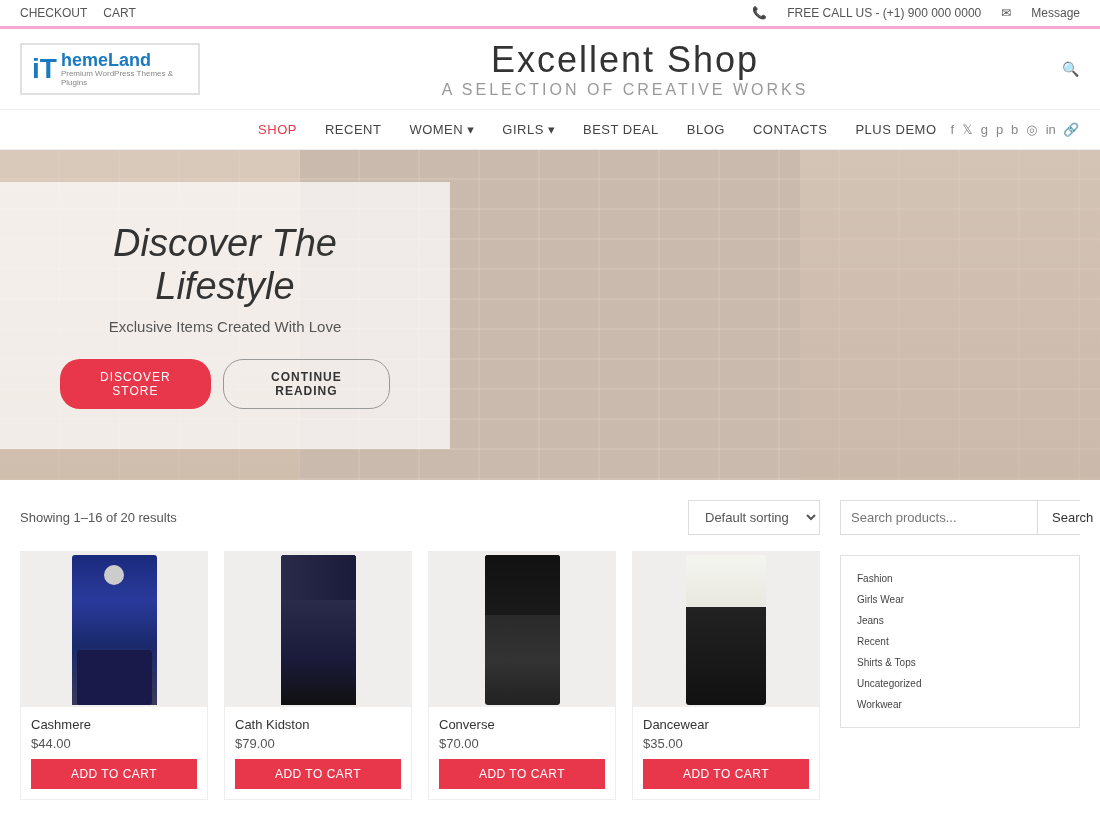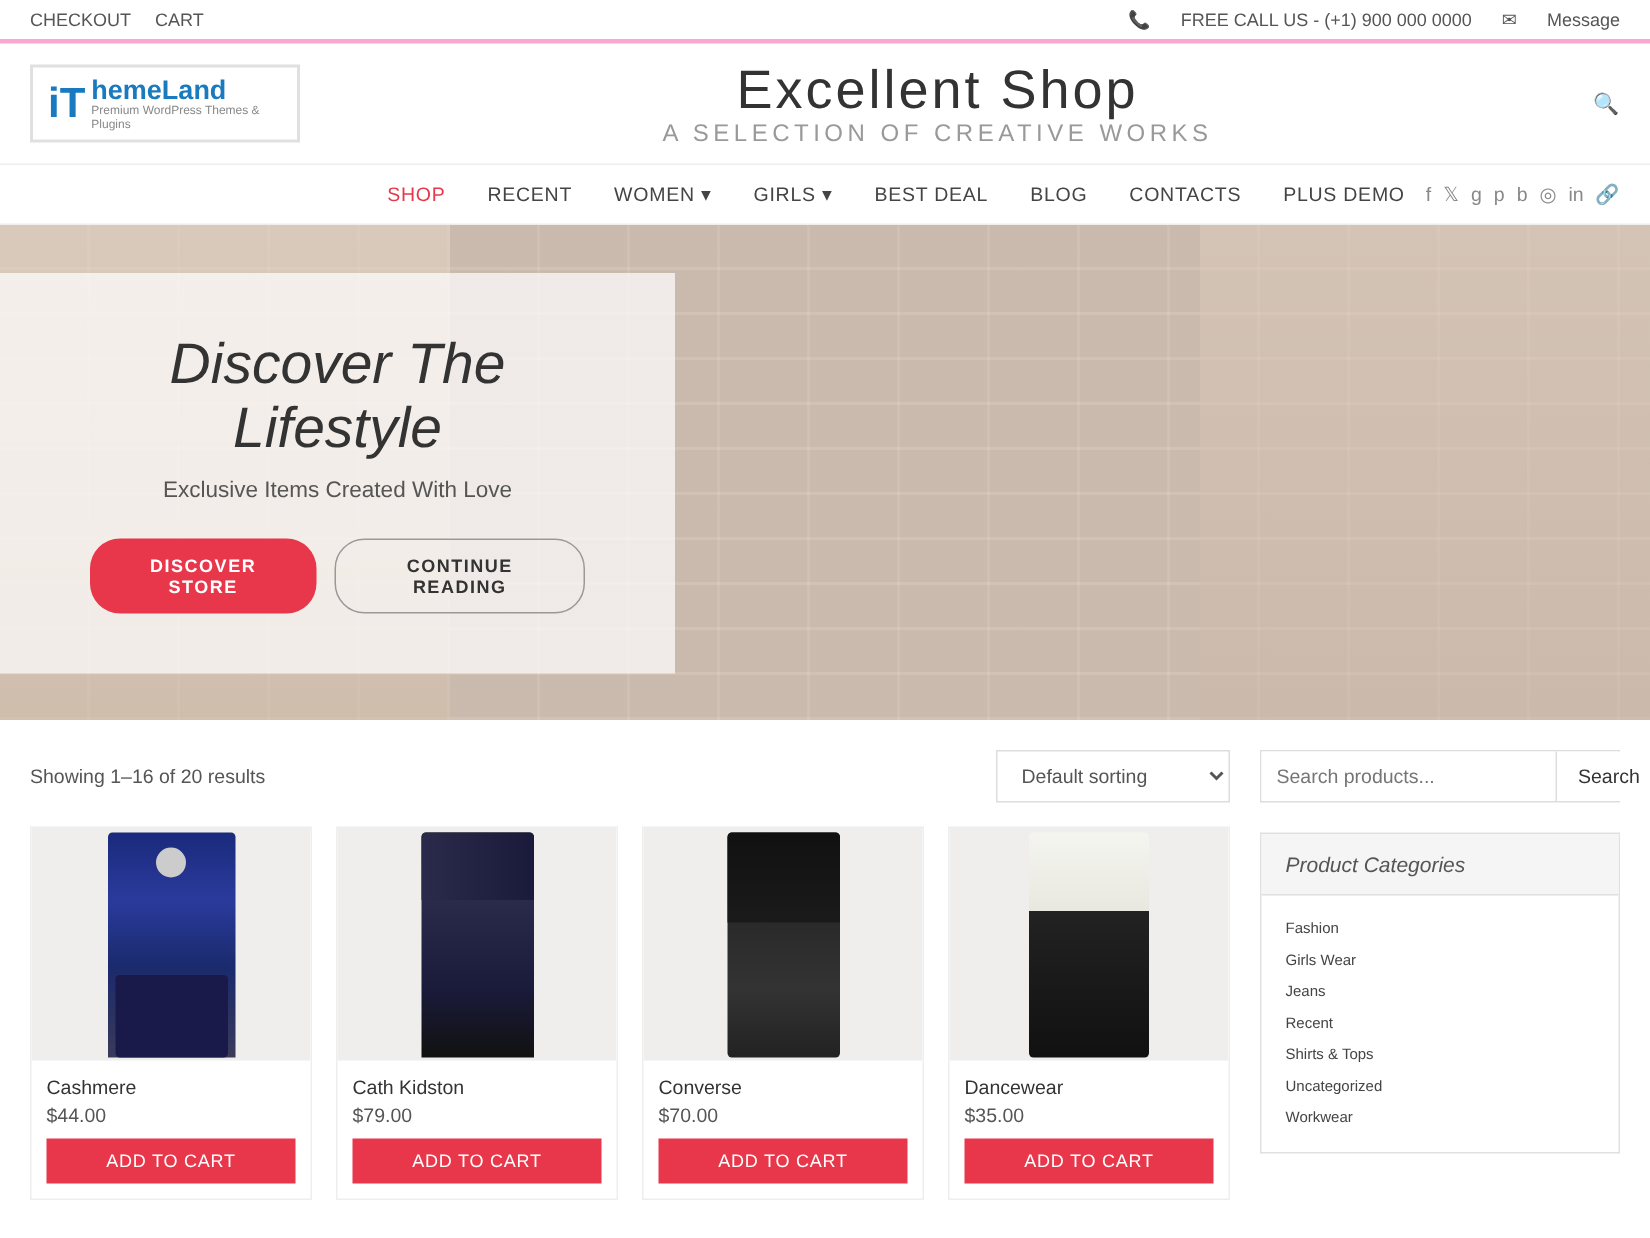--- a/index.html
+++ b/index.html
@@ -128,21 +128,21 @@
       margin-bottom: 24px;
     }
     .hero-buttons { display: flex; gap: 12px; justify-content: center; }
     .btn-discover {
       background: #e8374b;
       color: #fff;
       border: none;
       padding: 10px 22px;
       border-radius: 20px;
       font-size: 12px;
-      font-weight: bold;
+      font-weight: normal;
       letter-spacing: 1px;
       text-transform: uppercase;
       cursor: pointer;
     }
     .btn-continue {
       background: transparent;
       color: #333;
       border: 1px solid #999;
       padding: 10px 22px;
       border-radius: 20px;
@@ -170,21 +170,21 @@
       margin-bottom: 16px;
     }
     .showing-text { font-size: 13px; color: #555; }
     .sort-select {
       padding: 8px 12px;
       border: 1px solid #ddd;
       font-size: 13px;
       color: #555;
       background: #fff;
       cursor: pointer;
-      width: 156px;
+      width: 132px;
     }
 
     
     .product-grid {
       display: grid;
       grid-template-columns: repeat(4, 1fr);
       gap: 16px;
     }
     .product-card {
       border: 1px solid #eee;
@@ -406,21 +406,20 @@
   </div>
 
   <div class="sidebar">
 
     <div class="search-widget">
       <input type="text" placeholder="Search products..." style="">
       <button>Search</button>
     </div>
 
     <div class="categories-widget">
-      <div class="categories-title">Product Categories</div>
       <div class="categories-list">
         <a href="#">Fashion</a>
         <a href="#">Girls Wear</a>
         <a href="#">Jeans</a>
         <a href="#">Recent</a>
         <a href="#">Shirts &amp; Tops</a>
         <a href="#">Uncategorized</a>
         <a href="#">Workwear</a>
       </div>
     </div>

